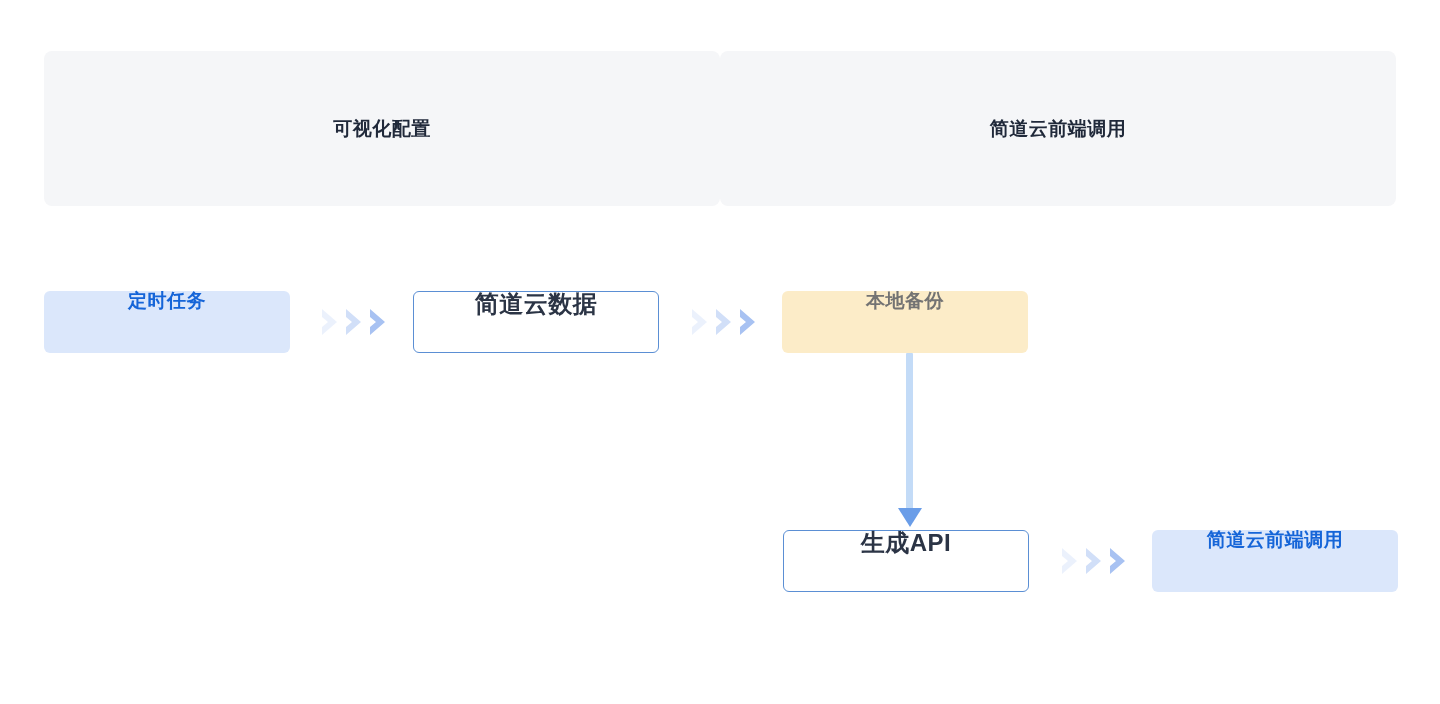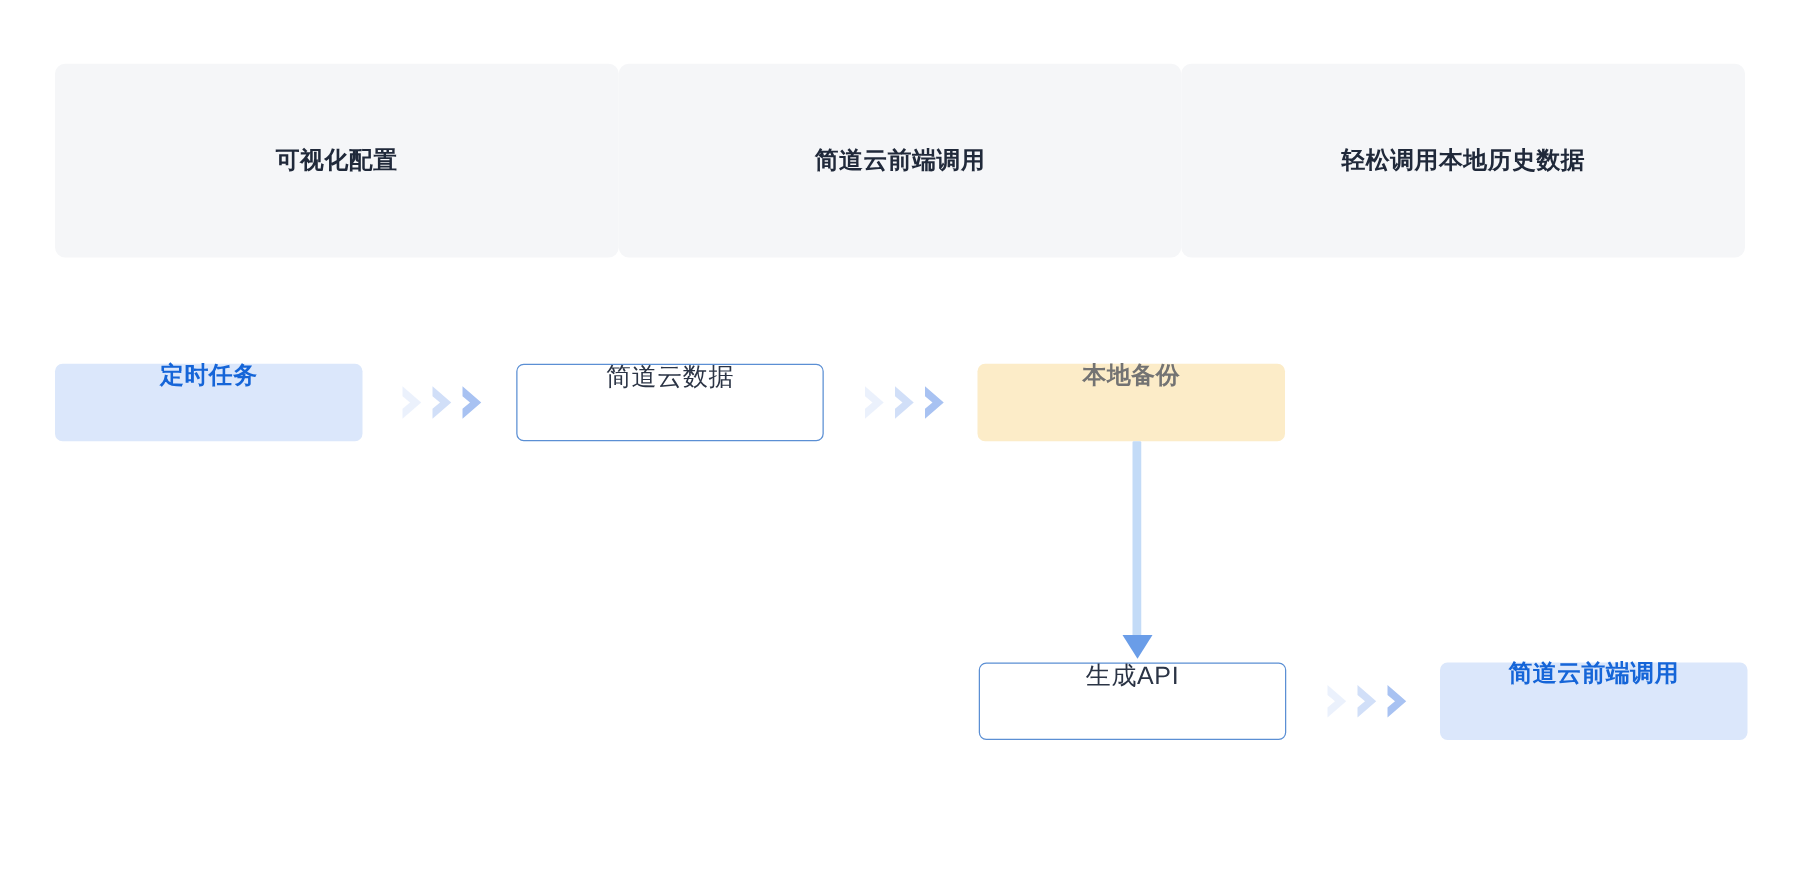--- a/index.html
+++ b/index.html
@@ -72,22 +72,22 @@
     font-size: 19px;
     font-weight: 700;
   }
 
   .node--outline {
     background: #ffffff;
     border: 1px solid #5b8fd4;
   }
   .node--outline .node-label {
     color: #2b3445;
-    font-size: 20px;
-    font-weight: 400;
+    font-size: 24px;
+    font-weight: 700;
   }
 
   .node--fill-amber {
     background: #fcecc8;
   }
   .node--fill-amber .node-label {
     color: #737373;
     font-size: 19px;
     font-weight: 700;
   }
@@ -150,23 +150,20 @@
 <div class="feature-row">
 
   <div class="feature-card">
     <span class="feature-card-label">可视化配置</span>
   </div>
 
   <div class="feature-card">
     <span class="feature-card-label">简道云前端调用</span>
   </div>
 
-  <div class="feature-card">
-    <span class="feature-card-label">轻松调用本地历史数据</span>
-  </div>
 
 </div>
 
 <div class="flow">
 
   <div class="node node--fill-blue node--schedule">
     <span class="node-label">定时任务</span>
   </div>
 
   <div class="chev-group chev-group--a1">

